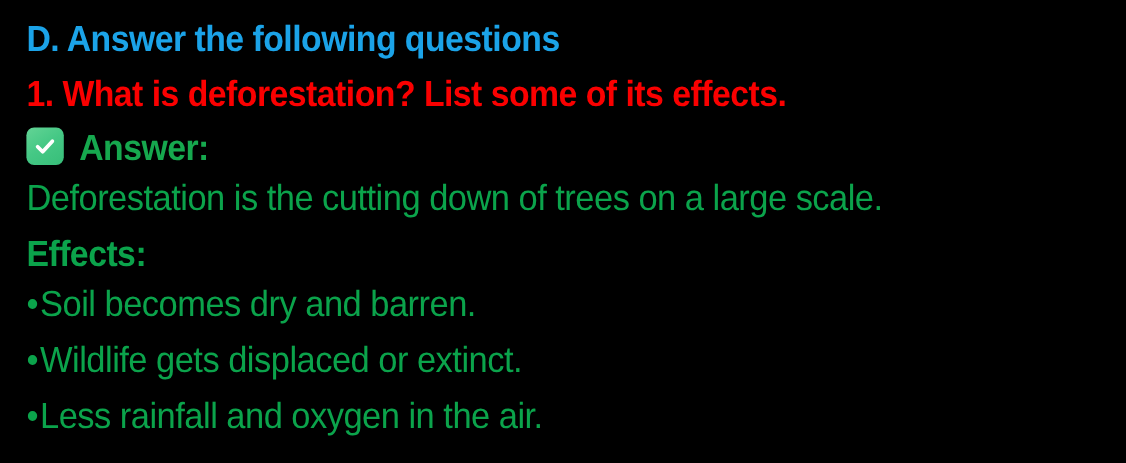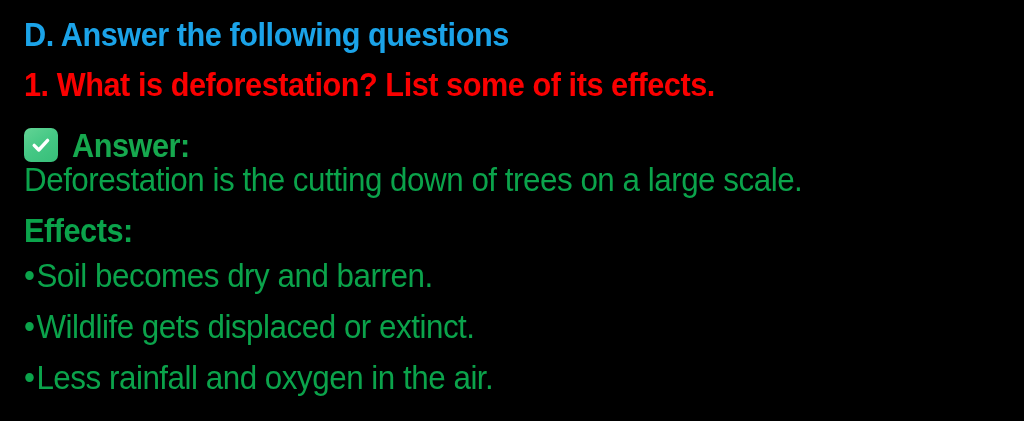--- a/index.html
+++ b/index.html
@@ -51,21 +51,20 @@
     transform: scaleX(0.93);
   }
 
   
   .answer-label-row {
     top: 110px;
     display: flex;
     align-items: center;
     gap: 14px;
     height: 46px;
-    margin-top: 12px;
   }
   .check-icon {
     width: 34px;
     height: 34px;
     border-radius: 7px;
     background: linear-gradient(145deg, #63D495 0%, #45C885 48%, #37BE79 100%);
     box-shadow: 0 1px 2px rgba(0,0,0,0.55);
     display: inline-flex;
     align-items: center;
     justify-content: center;

